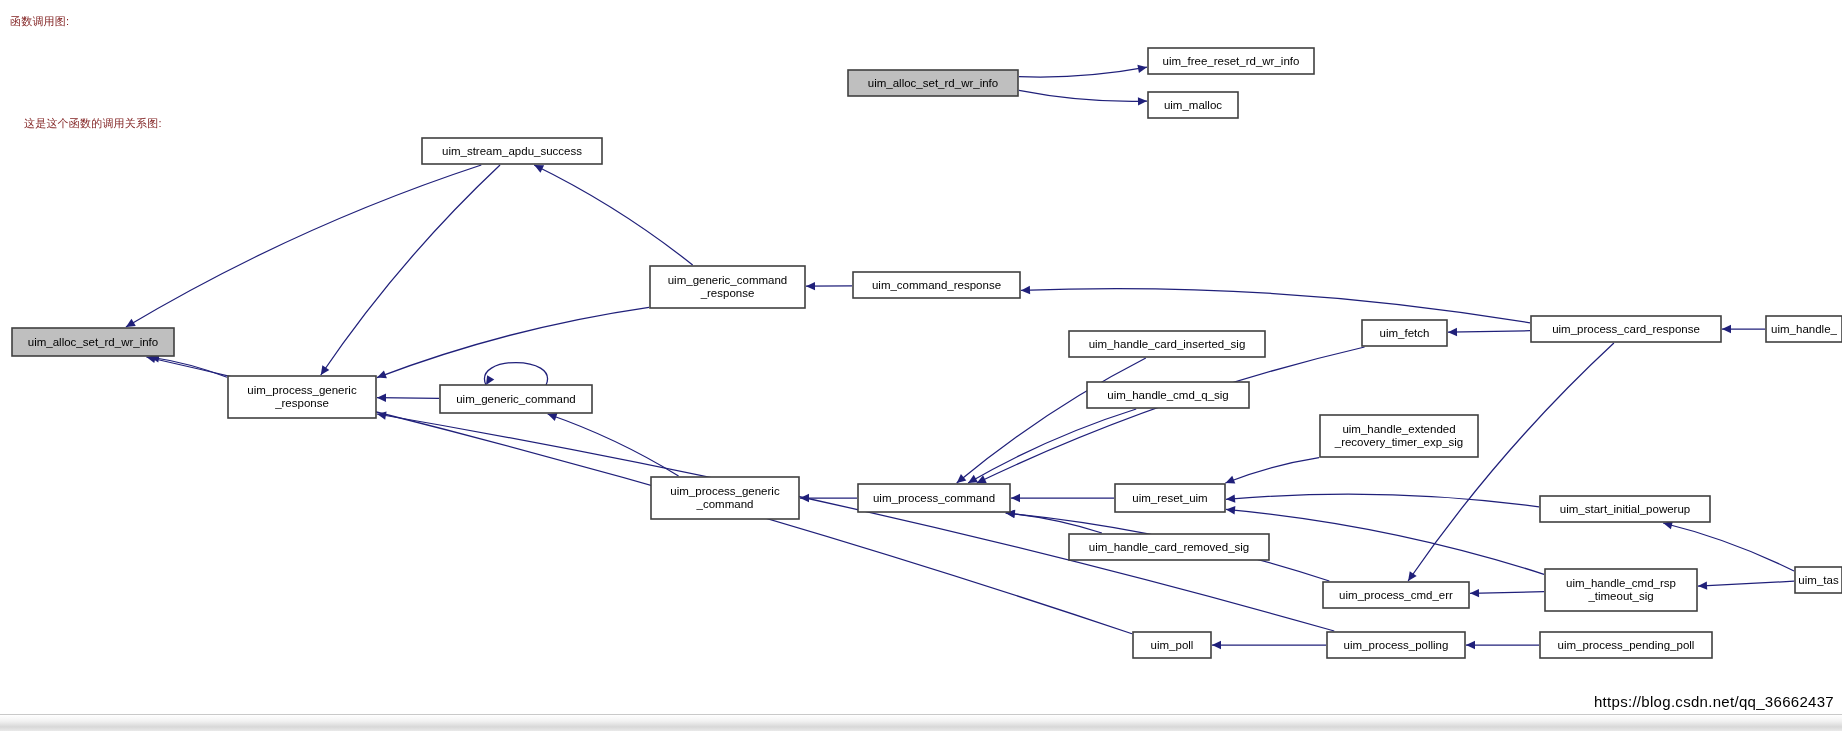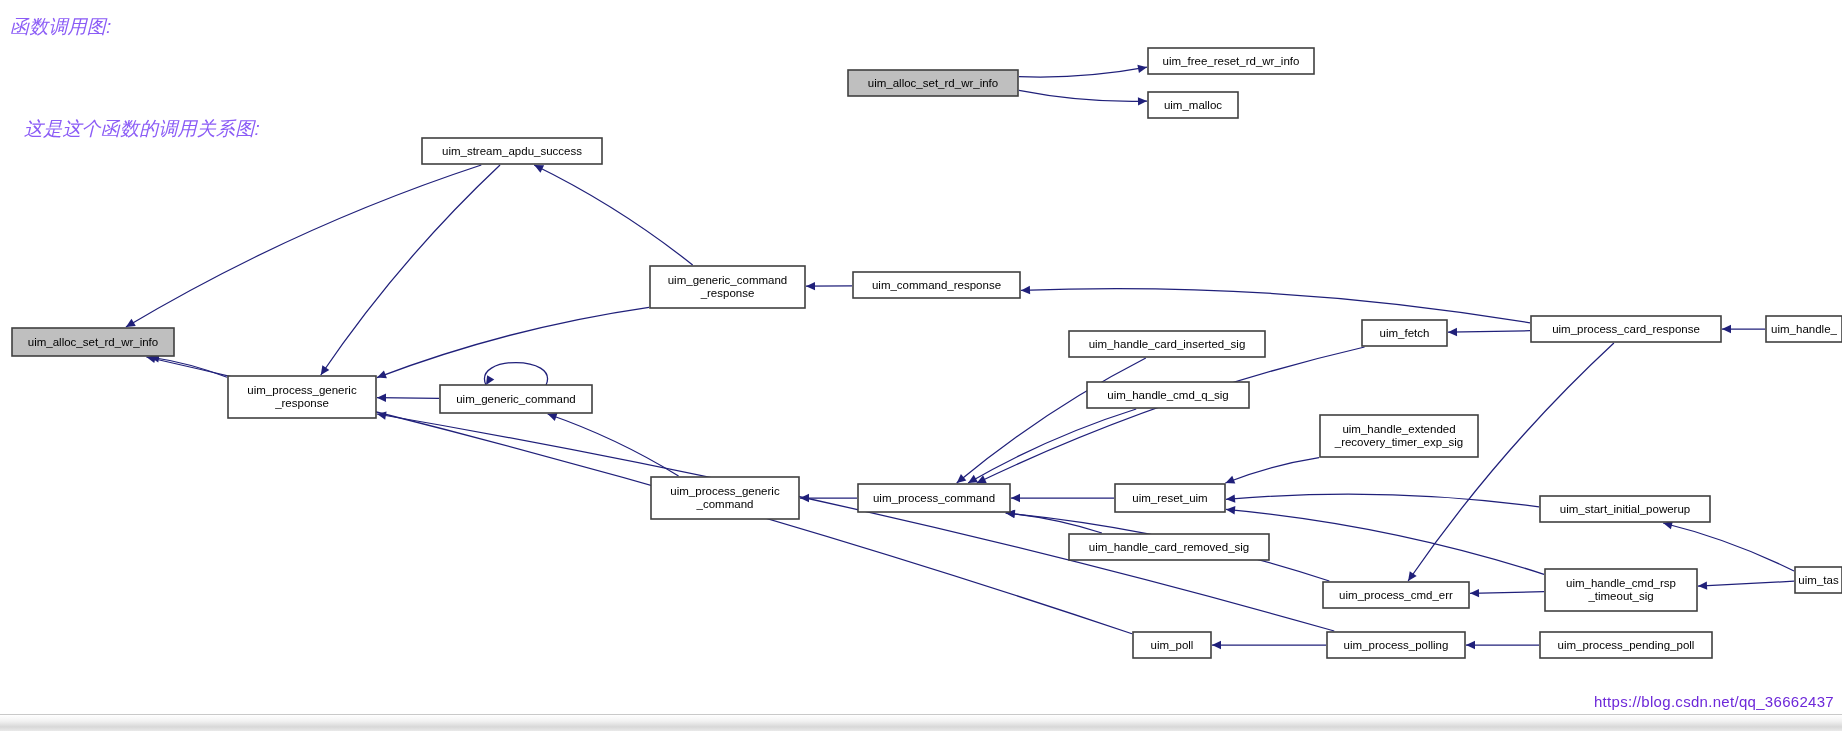--- a/index.html
+++ b/index.html
@@ -10,25 +10,24 @@
   }
   body {
     width: 1842px;
     height: 731px;
     position: relative;
     font-family: "Liberation Sans", "DejaVu Sans", sans-serif;
     overflow: hidden;
   }
   .caption {
     position: absolute;
-    font-size: 19px;
-    color: #8b5cf6;
+    font-size: 11px;
+    color: #7f1d1d;
     white-space: nowrap;
     letter-spacing: 0.2px;
-    font-style: italic;
   }
   #caption-top  { left: 10px; top: 14px; }
   #caption-main { left: 24px; top: 116px; }
 
   .graph-svg {
     position: absolute;
     left: 0;
     top: 0;
     width: 1842px;
     height: 731px;
@@ -68,21 +67,21 @@
     width: 1842px;
     height: 17px;
     background: linear-gradient(to bottom, #ffffff 0%, #f2f2f2 35%, #d8d8d8 70%, #eeeeee 100%);
     border-top: 1px solid #c9c9c9;
   }
   .watermark {
     position: absolute;
     right: 8px;
     top: 693px;
     font-size: 15px;
-    color: #6d28d9;
+    color: #000000;
     font-family: "Liberation Sans", "DejaVu Sans", sans-serif;
     white-space: nowrap;
     letter-spacing: 0.3px;
   }
 </style>
 </head>
 <body>
 
 <div class="caption" id="caption-top">函数调用图:</div>
 

